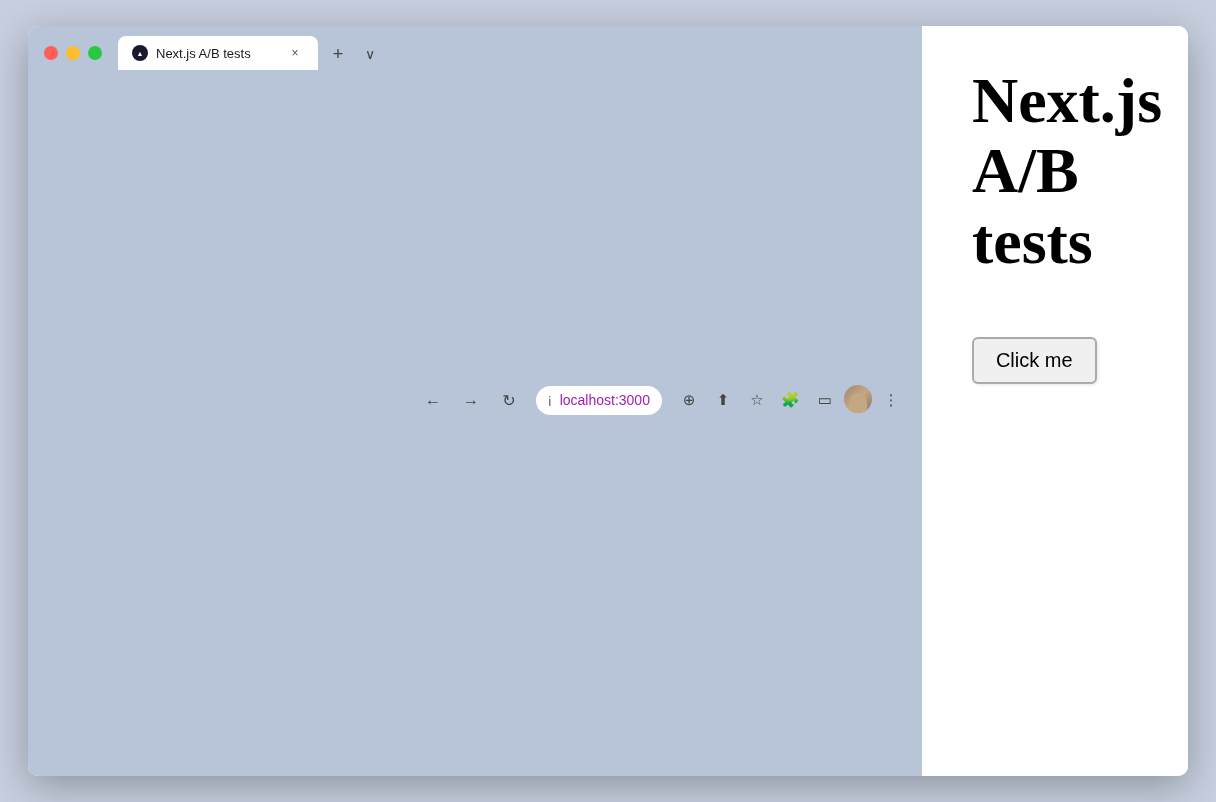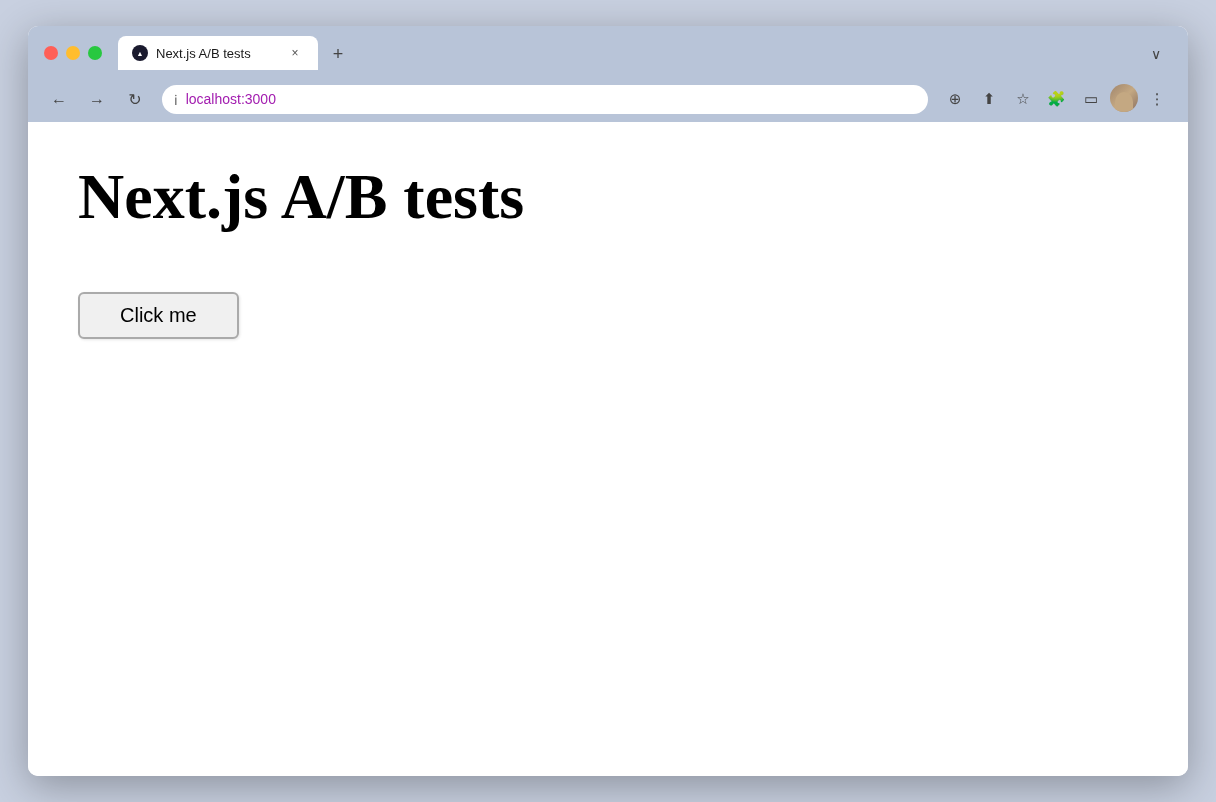--- a/index.html
+++ b/index.html
@@ -14,21 +14,21 @@
     }
 
     .browser-window {
       width: 1160px;
       height: 750px;
       background: #fff;
       border-radius: 10px;
       box-shadow: 0 10px 40px rgba(0,0,0,0.3);
       overflow: hidden;
       display: flex;
-      flex-direction: column;
+      flex-direction: row;
     }
 
     
     .title-bar {
       background: #b8c4d8;
       padding: 10px 16px 0 16px;
       display: flex;
       flex-direction: column;
     }
 
@@ -227,21 +227,21 @@
     .page-heading {
       font-size: 64px;
       font-weight: 900;
       font-family: Georgia, 'Times New Roman', serif;
       color: #000;
       line-height: 1.1;
       margin-bottom: 60px;
     }
 
     .click-me-btn {
-      padding: 10px 40px;
+      padding: 10px 22px;
       font-size: 20px;
       background: #f0f0f0;
       border: 2px solid #aaa;
       border-radius: 6px;
       cursor: pointer;
       font-family: -apple-system, BlinkMacSystemFont, sans-serif;
       color: #000;
       box-shadow: 1px 1px 3px rgba(0,0,0,0.1);
     }
   </style>

